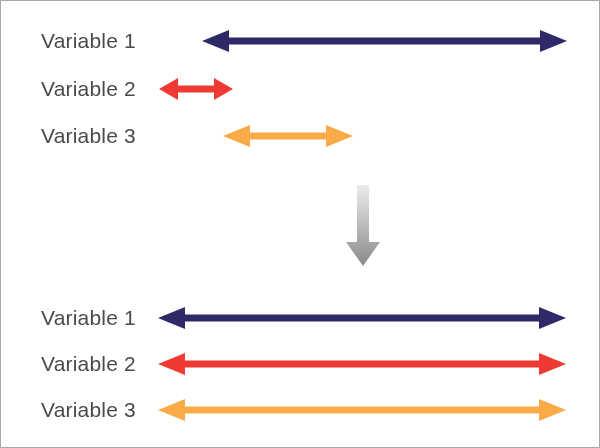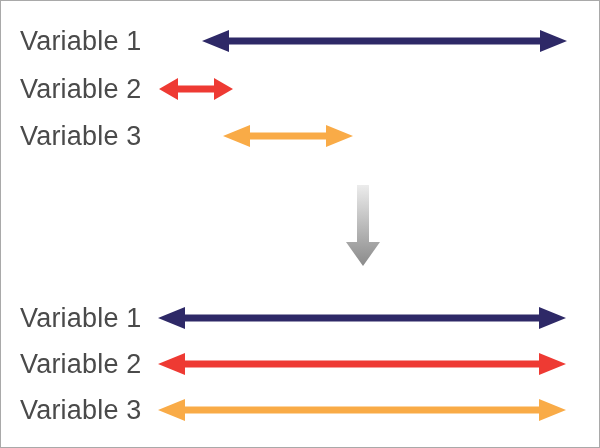--- a/index.html
+++ b/index.html
@@ -18,25 +18,25 @@
     overflow: hidden;
   }
   .row {
     position: absolute;
     left: 0;
     width: 100%;
     height: 28px;
   }
   .var-label {
     position: absolute;
-    left: 19px;
+    left: 40px;
     top: 0;
     height: 28px;
     line-height: 28px;
-    font-size: 27px;
+    font-size: 21px;
     color: #4a4a4a;
     letter-spacing: 0.2px;
     white-space: nowrap;
   }
   svg.range-arrow {
     position: absolute;
     top: 2px;
     height: 24px;
     display: block;
   }

